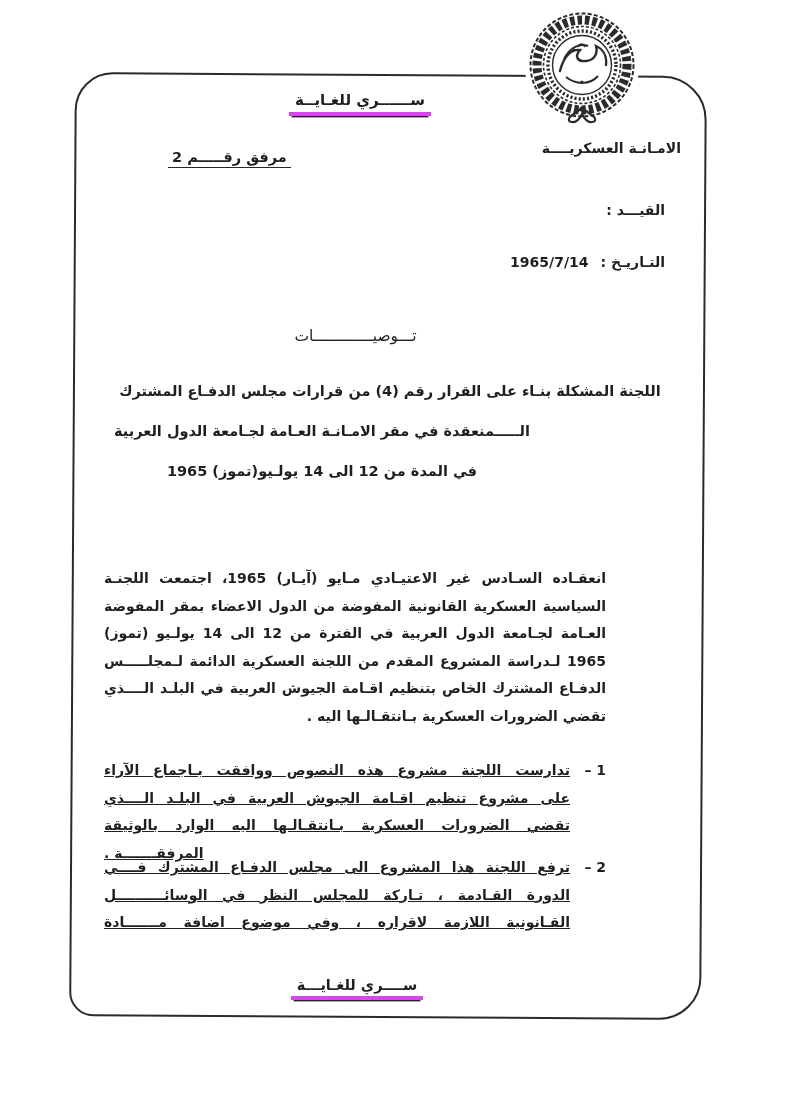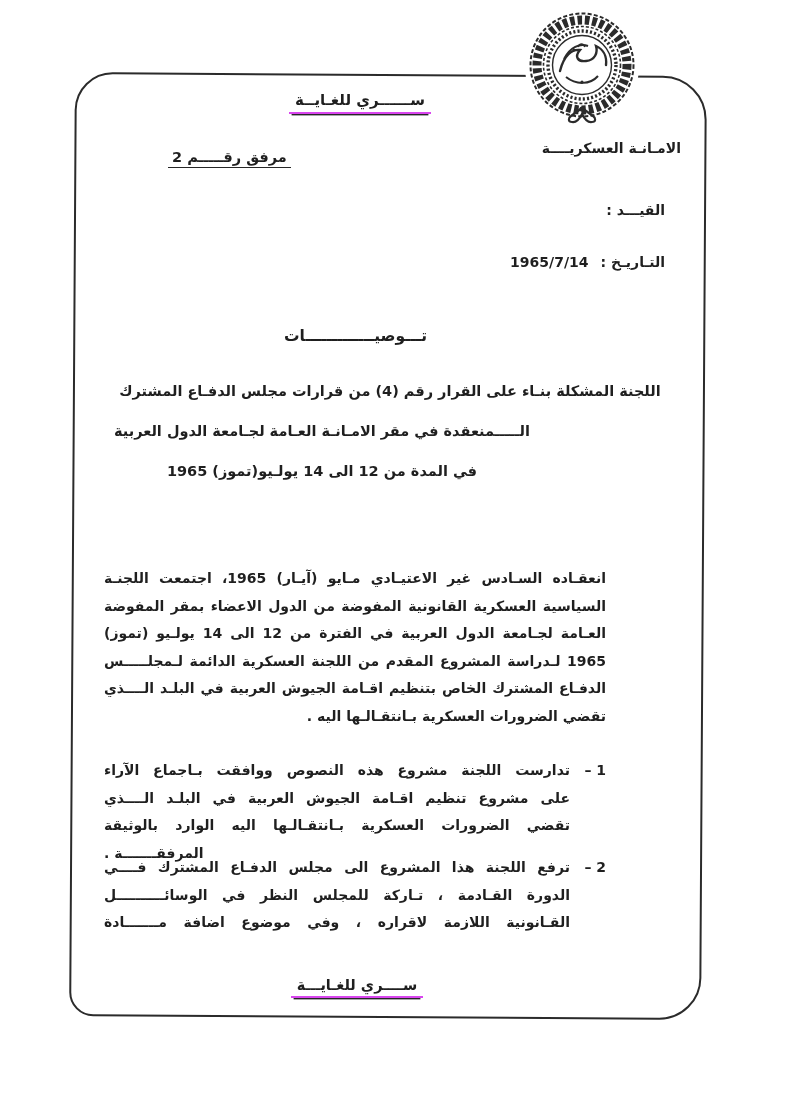--- a/index.html
+++ b/index.html
@@ -11,50 +11,50 @@
   
   .frame{
     position:absolute; left:72px; top:74px; width:628px; height:940px;
     border:2px solid #2b2b2b; border-radius:38px 44px 42px 24px;
     transform:rotate(0.35deg);
   }
   .emblem{ position:absolute; left:521px; top:5px; width:122px; height:128px; }
 
   .cls-top{ position:absolute; top:91px; left:256px; width:208px; text-align:center;
     font-size:15px; font-weight:bold; }
-  .u2{ display:inline-block; padding:0 6px 3px 6px; border-bottom:2px solid #d946ef;
+  .u2{ display:inline-block; padding:0 6px 3px 6px; border-bottom:4px solid #d946ef;
     box-shadow:0 4px 0 -2.6px #262626; }
   .dept{ position:absolute; top:140px; right:106px; font-size:14px; font-weight:bold; }
   .attach{ position:absolute; top:149px; left:168px; font-size:14.5px; font-weight:bold; }
   .u1{ display:inline-block; padding:0 4px 2px 4px; border-bottom:1.5px solid #262626; }
   .qaid{ position:absolute; top:202px; right:122px; font-size:14px; font-weight:bold; }
   .tarikh{ position:absolute; top:254px; right:122px; font-size:14px; font-weight:bold; }
   .tarikh .dv{ margin-right:12px; }
 
   .title{ position:absolute; top:327px; left:258px; width:195px; text-align:center;
-    font-size:15.5px; font-weight:bold; }
+    font-size:15.5px; font-weight:normal; }
 
   .heading{ position:absolute; top:371px; left:95px; width:590px;
     font-size:14.5px; font-weight:bold; }
   .hline{ height:40px; line-height:40px; text-align:center; white-space:nowrap; }
   .hline.shift{ transform:translateX(-68px); }
 
   .bodyp{ position:absolute; top:565px; left:104px; width:502px;
     font-size:14px; font-weight:bold; }
   .bline{ height:27.6px; line-height:27.6px; white-space:nowrap; }
   .just{ text-align:justify; text-align-last:justify; white-space:normal; }
   .endleft{ text-align:left; }
   .bodyp .endleft{ padding-left:252px; }
 
   .item{ position:absolute; left:104px; width:502px; display:flex;
     font-size:14px; font-weight:bold; }
   .item1{ top:757px; }
   .item2{ top:854px; }
   .num{ flex:0 0 36px; line-height:27.6px; }
-  .itext{ flex:1; min-width:0; }
+  .itext{ flex:1; min-width:0;text-decoration:underline; }
   .item2 .endleft{ padding-left:100px; }
 
   .cls-bot{ position:absolute; top:977px; left:252px; width:210px; text-align:center;
     font-size:14.5px; font-weight:bold; }
 </style>
 </head>
 <body>
 
 <div class="page">
 

